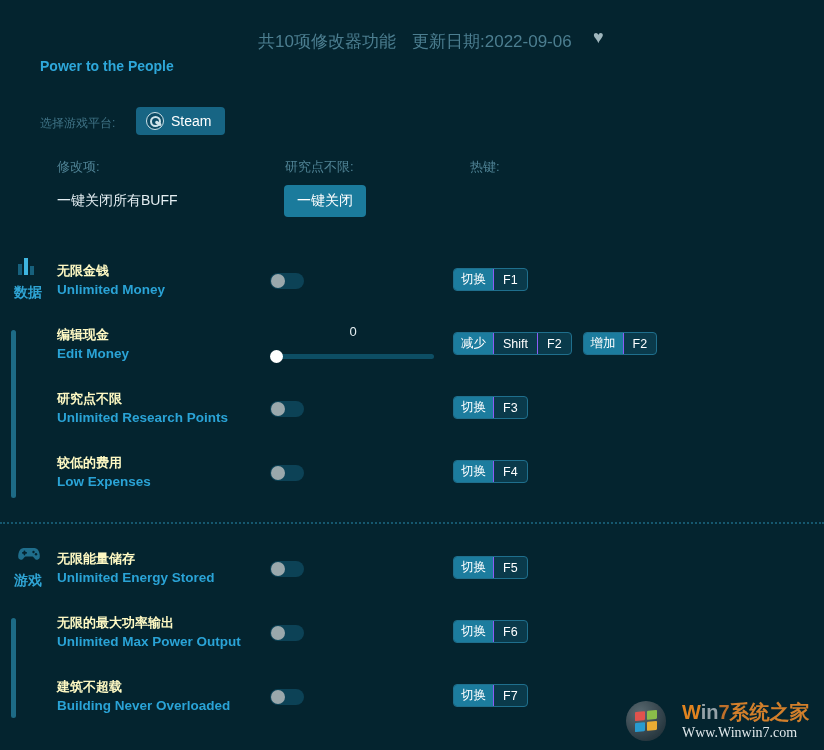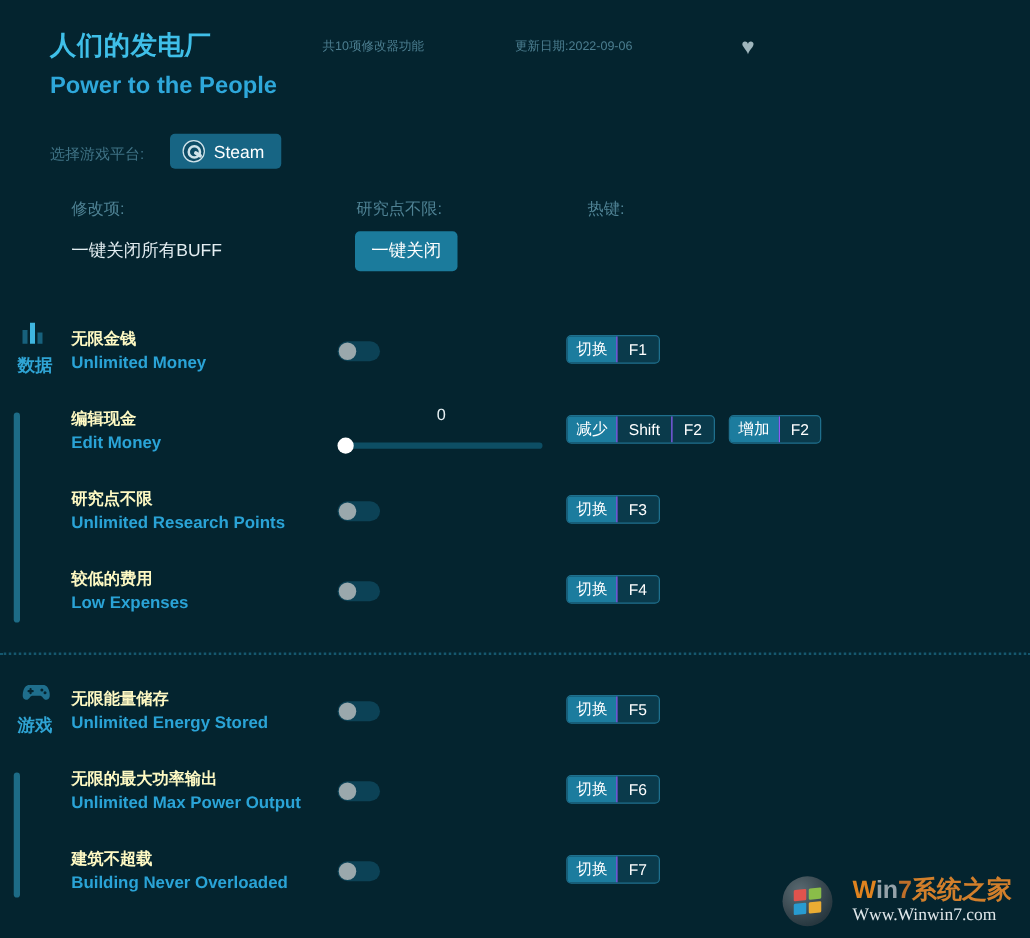--- a/index.html
+++ b/index.html
@@ -17,26 +17,26 @@
   }
 
   
   .hdr-title-cn {
     position: absolute; left: 40px; top: 22px;
     font-size: 21px; font-weight: bold; color: #3fbfe8;
     letter-spacing: .5px; white-space: nowrap;
   }
   .hdr-title-en {
     position: absolute; left: 40px; top: 58px;
-    font-size: 19px; font-weight: bold; color: #2ea7da;
+    font-size: 14px; font-weight: bold; color: #2ea7da;
     white-space: nowrap;
   }
   .hdr-meta {
     position: absolute; top: 30px;
-    font-size: 10px; color: #4c7e90; white-space: nowrap;
+    font-size: 17px; color: #4c7e90; white-space: nowrap;
   }
   .hdr-count { left: 258px; }
   .hdr-date  { left: 412px; }
   .fav-icon {
     position: absolute; left: 593px; top: 28px;
     width: 18px; height: 18px;
     color: #9fb6bd; font-size: 18px; line-height: 18px;
     cursor: pointer; user-select: none;
   }
 
@@ -203,21 +203,20 @@
   .wm-row2 {
     font-family: "Liberation Serif", serif;
     font-size: 14px; color: #e7eef1; margin-top: 4px; white-space: nowrap;
   }
 </style>
 </head>
 <body>
 
 <div id="app">
 
-  <div class="hdr-title-cn">人们的发电厂</div>
   <div class="hdr-title-en">Power to the People</div>
   <div class="hdr-meta hdr-count">共10项修改器功能</div>
   <div class="hdr-meta hdr-date">更新日期:2022-09-06</div>
   <div class="fav-icon">♥</div>
 
   <div class="plat-label">选择游戏平台:</div>
   <div class="plat-btn">
     <span class="steam-badge"></span>
     <span class="lbl">Steam</span>
   </div>

